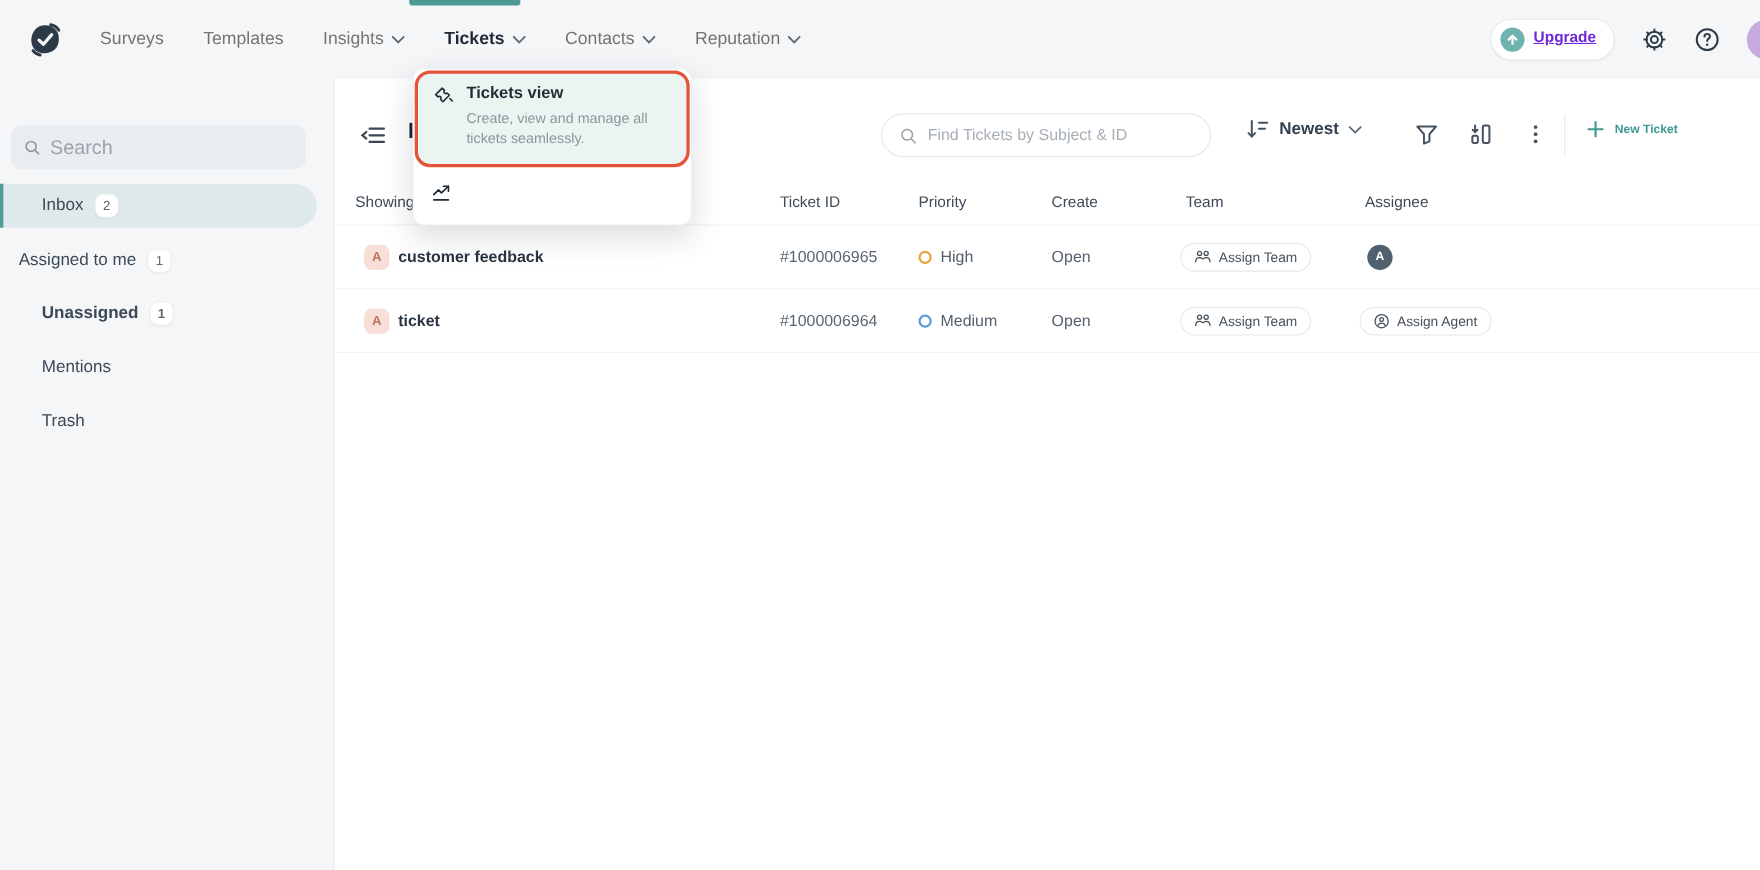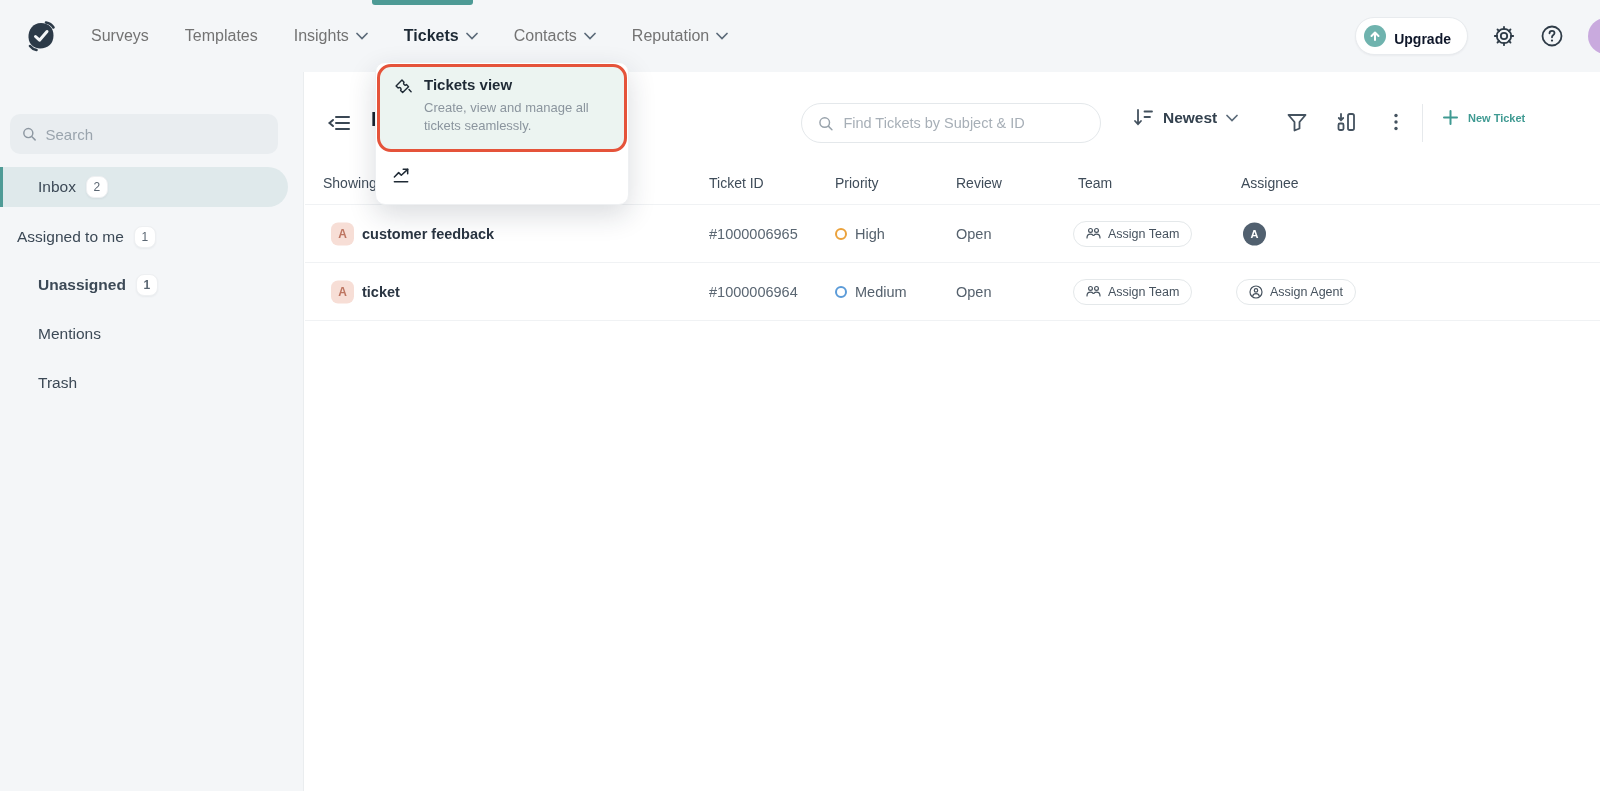--- a/index.html
+++ b/index.html
@@ -16,43 +16,44 @@
     background:#f4f6f8;
   }
   .logo { position:absolute; left:22px; top:17px; width:38px; height:38px; }
   .nav-items { position:absolute; left:91px; top:0; height:72px; display:flex; align-items:center; gap:36px; }
   .nav-item { display:flex; align-items:center; gap:7px; font-size:16px; color:#737373; cursor:pointer; white-space:nowrap; }
   .nav-item.active { color:#1d2935; font-weight:700; }
   .nav-chevron { width:12px; height:8px; }
   .tab-indicator { position:absolute; left:372px; top:0; width:101px; height:5px; background:#4d9a95; border-radius:0 0 3px 3px; }
   .nav-right { position:absolute; right:0; top:0; height:72px; display:flex; align-items:center; gap:24px; padding-right:0; }
   .upgrade-btn {
-    display:flex; align-items:flex-end; gap:8px; background:#ffffff;
+    display:flex; align-items:flex-start; gap:8px; background:#ffffff;
     border:1px solid #e8ebee; border-radius:19px; padding:7px 16px 7px 8px;
-    font-size:14px; font-weight:700; color:#0f172a; cursor:pointer;
+    font-size:14px; font-weight:700; color:#6d28d9; cursor:pointer;
     box-shadow:0 1px 2px rgba(30,45,60,.05);
+    text-decoration:underline;
   }
   .upgrade-ico { width:22px; height:22px; border-radius:50%; background:#6fb3ae; display:flex; align-items:center; justify-content:center; }
   .icon-btn { width:24px; height:24px; color:#2e3b47; cursor:pointer; }
   .user-avatar {
     width:36px; height:36px; border-radius:50%; background:#c9aade;
     margin-right:-24px; flex:0 0 auto; cursor:pointer;
   }
   
   .sidebar {
     position:absolute; left:0; top:72px; bottom:0; width:304px;
     background:#f4f6f8; border-right:1px solid #eaedef;
   }
   .side-search {
     position:absolute; left:10px; top:42px; width:268px; height:40px;
     background:#e9edf0; border-radius:10px; display:flex; align-items:center;
     gap:9px; padding:0 12px; cursor:text;
   }
   .side-search input {
-    border:none; outline:none; background:transparent; font-size:15px;
+    border:none; outline:none; background:transparent; font-size:18px;
     color:#3c4956; width:100%; font-family:inherit;
   }
   .side-search input::placeholder { color:#9aa4ad; }
   .side-item {
     position:absolute; left:0; width:288px; height:40px;
     display:flex; align-items:center; gap:10px; padding-left:38px;
     font-size:15.5px; color:#3c4956; cursor:pointer; border-radius:0 20px 20px 0;
   }
   .side-item.active { background:#dfe9eb; }
   .side-item.active::before {
@@ -279,21 +280,21 @@
     <svg width="15" height="15" viewBox="0 0 15 15">
         <path d="M7.5 1 V14 M1 7.5 H14" stroke="#3f9a92" stroke-width="2" stroke-linecap="round"></path>
       </svg>
     <span>New Ticket</span>
   </div>
 
   <div class="thead">
     <span class="showing-label">Showing</span>
     <span style="left:404px;">Ticket ID</span>
     <span style="left:530px;">Priority</span>
-    <span style="left:651px;">Review</span>
+    <span style="left:651px;">Create</span>
     <span style="left:773px;">Team</span>
     <span style="left:936px;">Assignee</span>
   </div>
 
   <div class="trow row-0">
     <div class="cell c-avatar">A</div>
     <div class="cell c-subject">customer feedback</div>
     <div class="cell c-id">#1000006965</div>
     <div class="cell c-priority">
       <span class="prio-dot" style="border-color: rgb(235, 162, 60);"></span>

